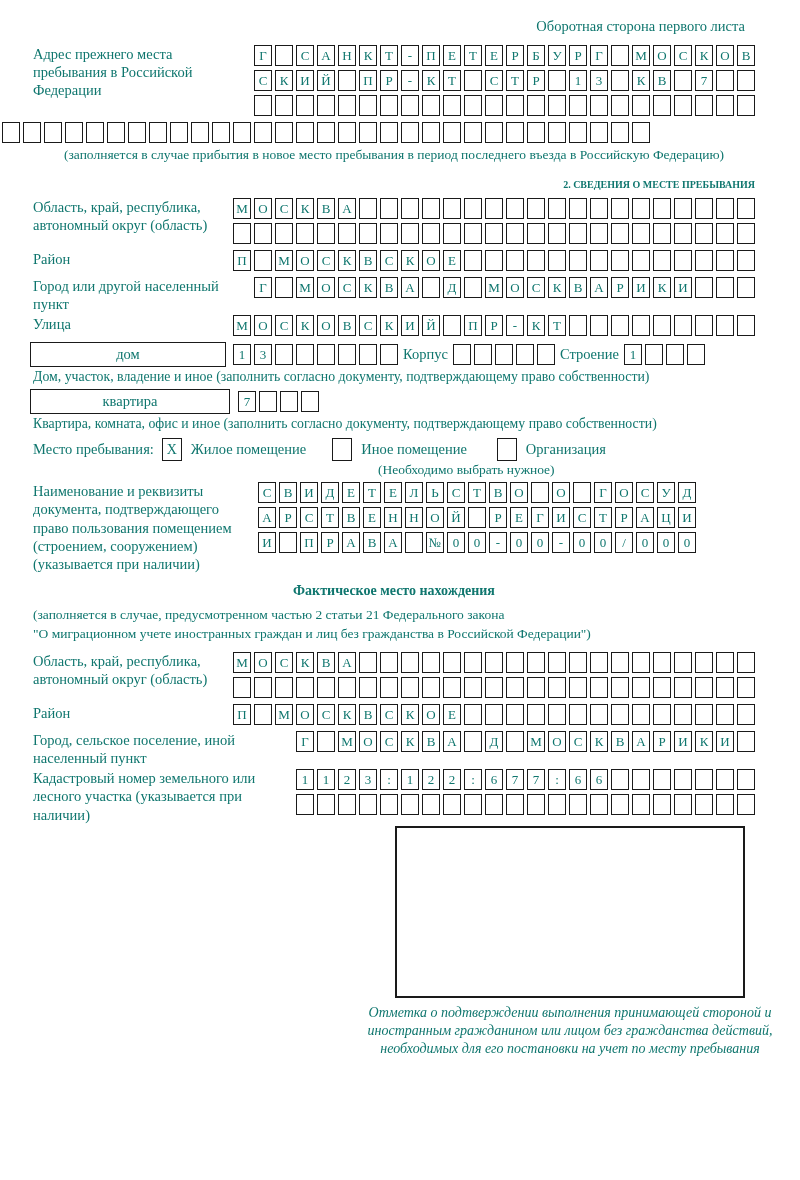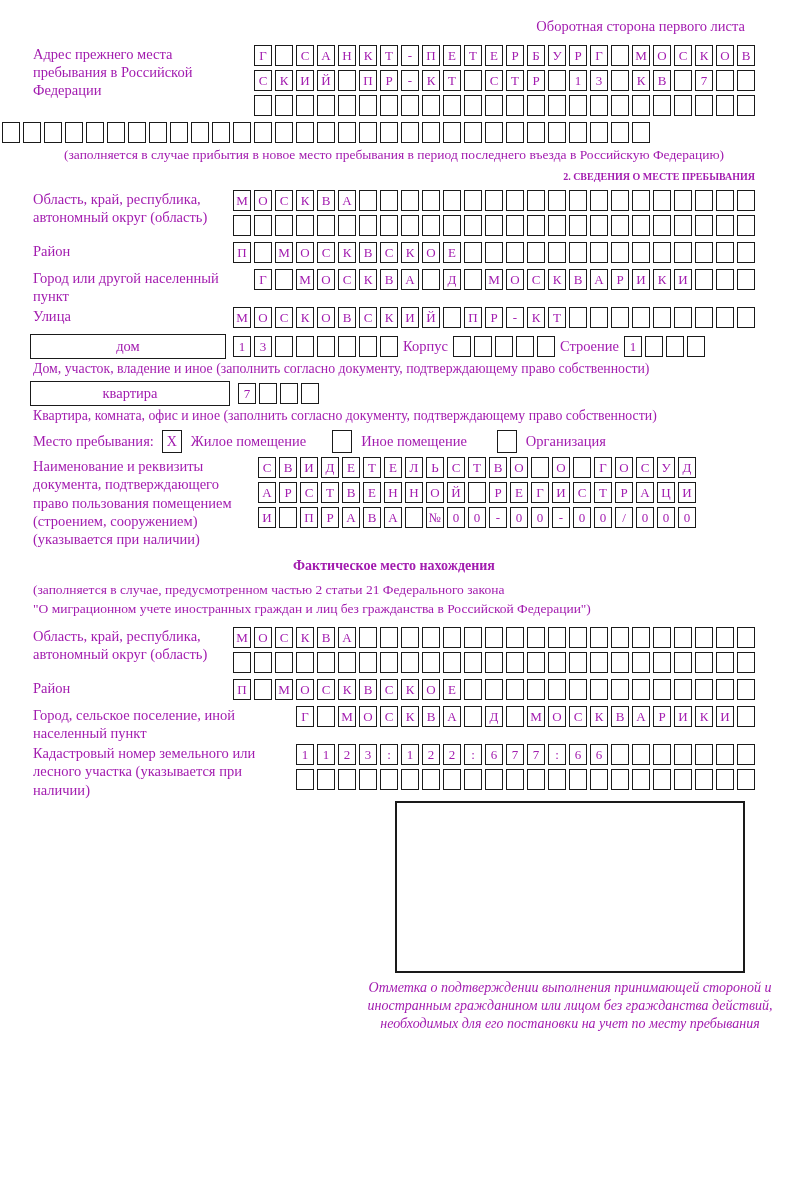--- a/index.html
+++ b/index.html
@@ -1,21 +1,21 @@
 <!DOCTYPE html>
 <html><head>
 <meta charset="utf-8">
 <style>
   * { box-sizing: border-box; }
   html,body { margin:0; padding:0; background:#ffffff; }
   .page {
     position: relative;
     width: 800px; height: 1180px;
     background: #ffffff;
-    color: #a21caf;
+    color: #0f766e;
     font-family: "Liberation Serif", "DejaVu Serif", serif;
     overflow: hidden;
   }
   .content { padding: 0 45px 0 33px; }
 
   .corner-note {
     text-align: right;
     font-size: 14.5px;
     padding: 18px 55px 0 0;
     margin-bottom: 10px;
@@ -29,21 +29,21 @@
     border: 1.5px solid #1a1a1a;
     display: flex; align-items: center; justify-content: center;
     font-size: 13px; line-height: 1;
   }
   .frow { display: flex; align-items: flex-start; margin-bottom: 2px; }
   .flabel { flex: 1 1 auto; font-size: 14.5px; line-height: 1.25; padding-right: 6px; }
   .fgrids { flex: 0 0 auto; }
 
   .fullbleed { margin-left: -31px; justify-content: flex-start; }
 
-  .centered-note { text-align: center; font-size: 13.5px; margin: 2px 0 8px; }
+  .centered-note { text-align: center; font-size: 13.5px; margin: 2px 0 16px; }
   .sec-title { text-align: right; font-weight: bold; font-size: 10px; margin: 8px 0 8px; }
 
   
   .house-row { display:flex; align-items:center; margin:0 0 2px -3px; }
   .box-label {
     border: 1.5px solid #1a1a1a; height: 25px;
     display:flex; align-items:center; justify-content:center;
     font-size: 14.5px; flex: 0 0 auto;
   }
   .house-box { width: 196px; margin-right: 7px; }
@@ -410,20 +410,21 @@
       <span>Место пребывания:</span>
       <span class="chk" style="margin-left:8px;">X</span>
       <span class="stay-label">Жилое помещение</span>
       <span class="gap24"></span>
       <span class="chk"></span>
       <span class="stay-label">Иное помещение</span>
       <span class="gap28"></span>
       <span class="chk"></span>
       <span class="stay-label">Организация</span>
     </div>
+    <div class="stay-note">(Необходимо выбрать нужное)</div>
 
     <div class="frow doc-row">
       <div class="flabel" style="max-width:225px;">Наименование и реквизиты документа, подтверждающего право пользования помещением (строением, сооружением) (указывается при наличии)</div>
       <div class="fgrids">
         <div class="cellrow">
             <span class="cell">С</span>
             <span class="cell">В</span>
             <span class="cell">И</span>
             <span class="cell">Д</span>
             <span class="cell">Е</span>

